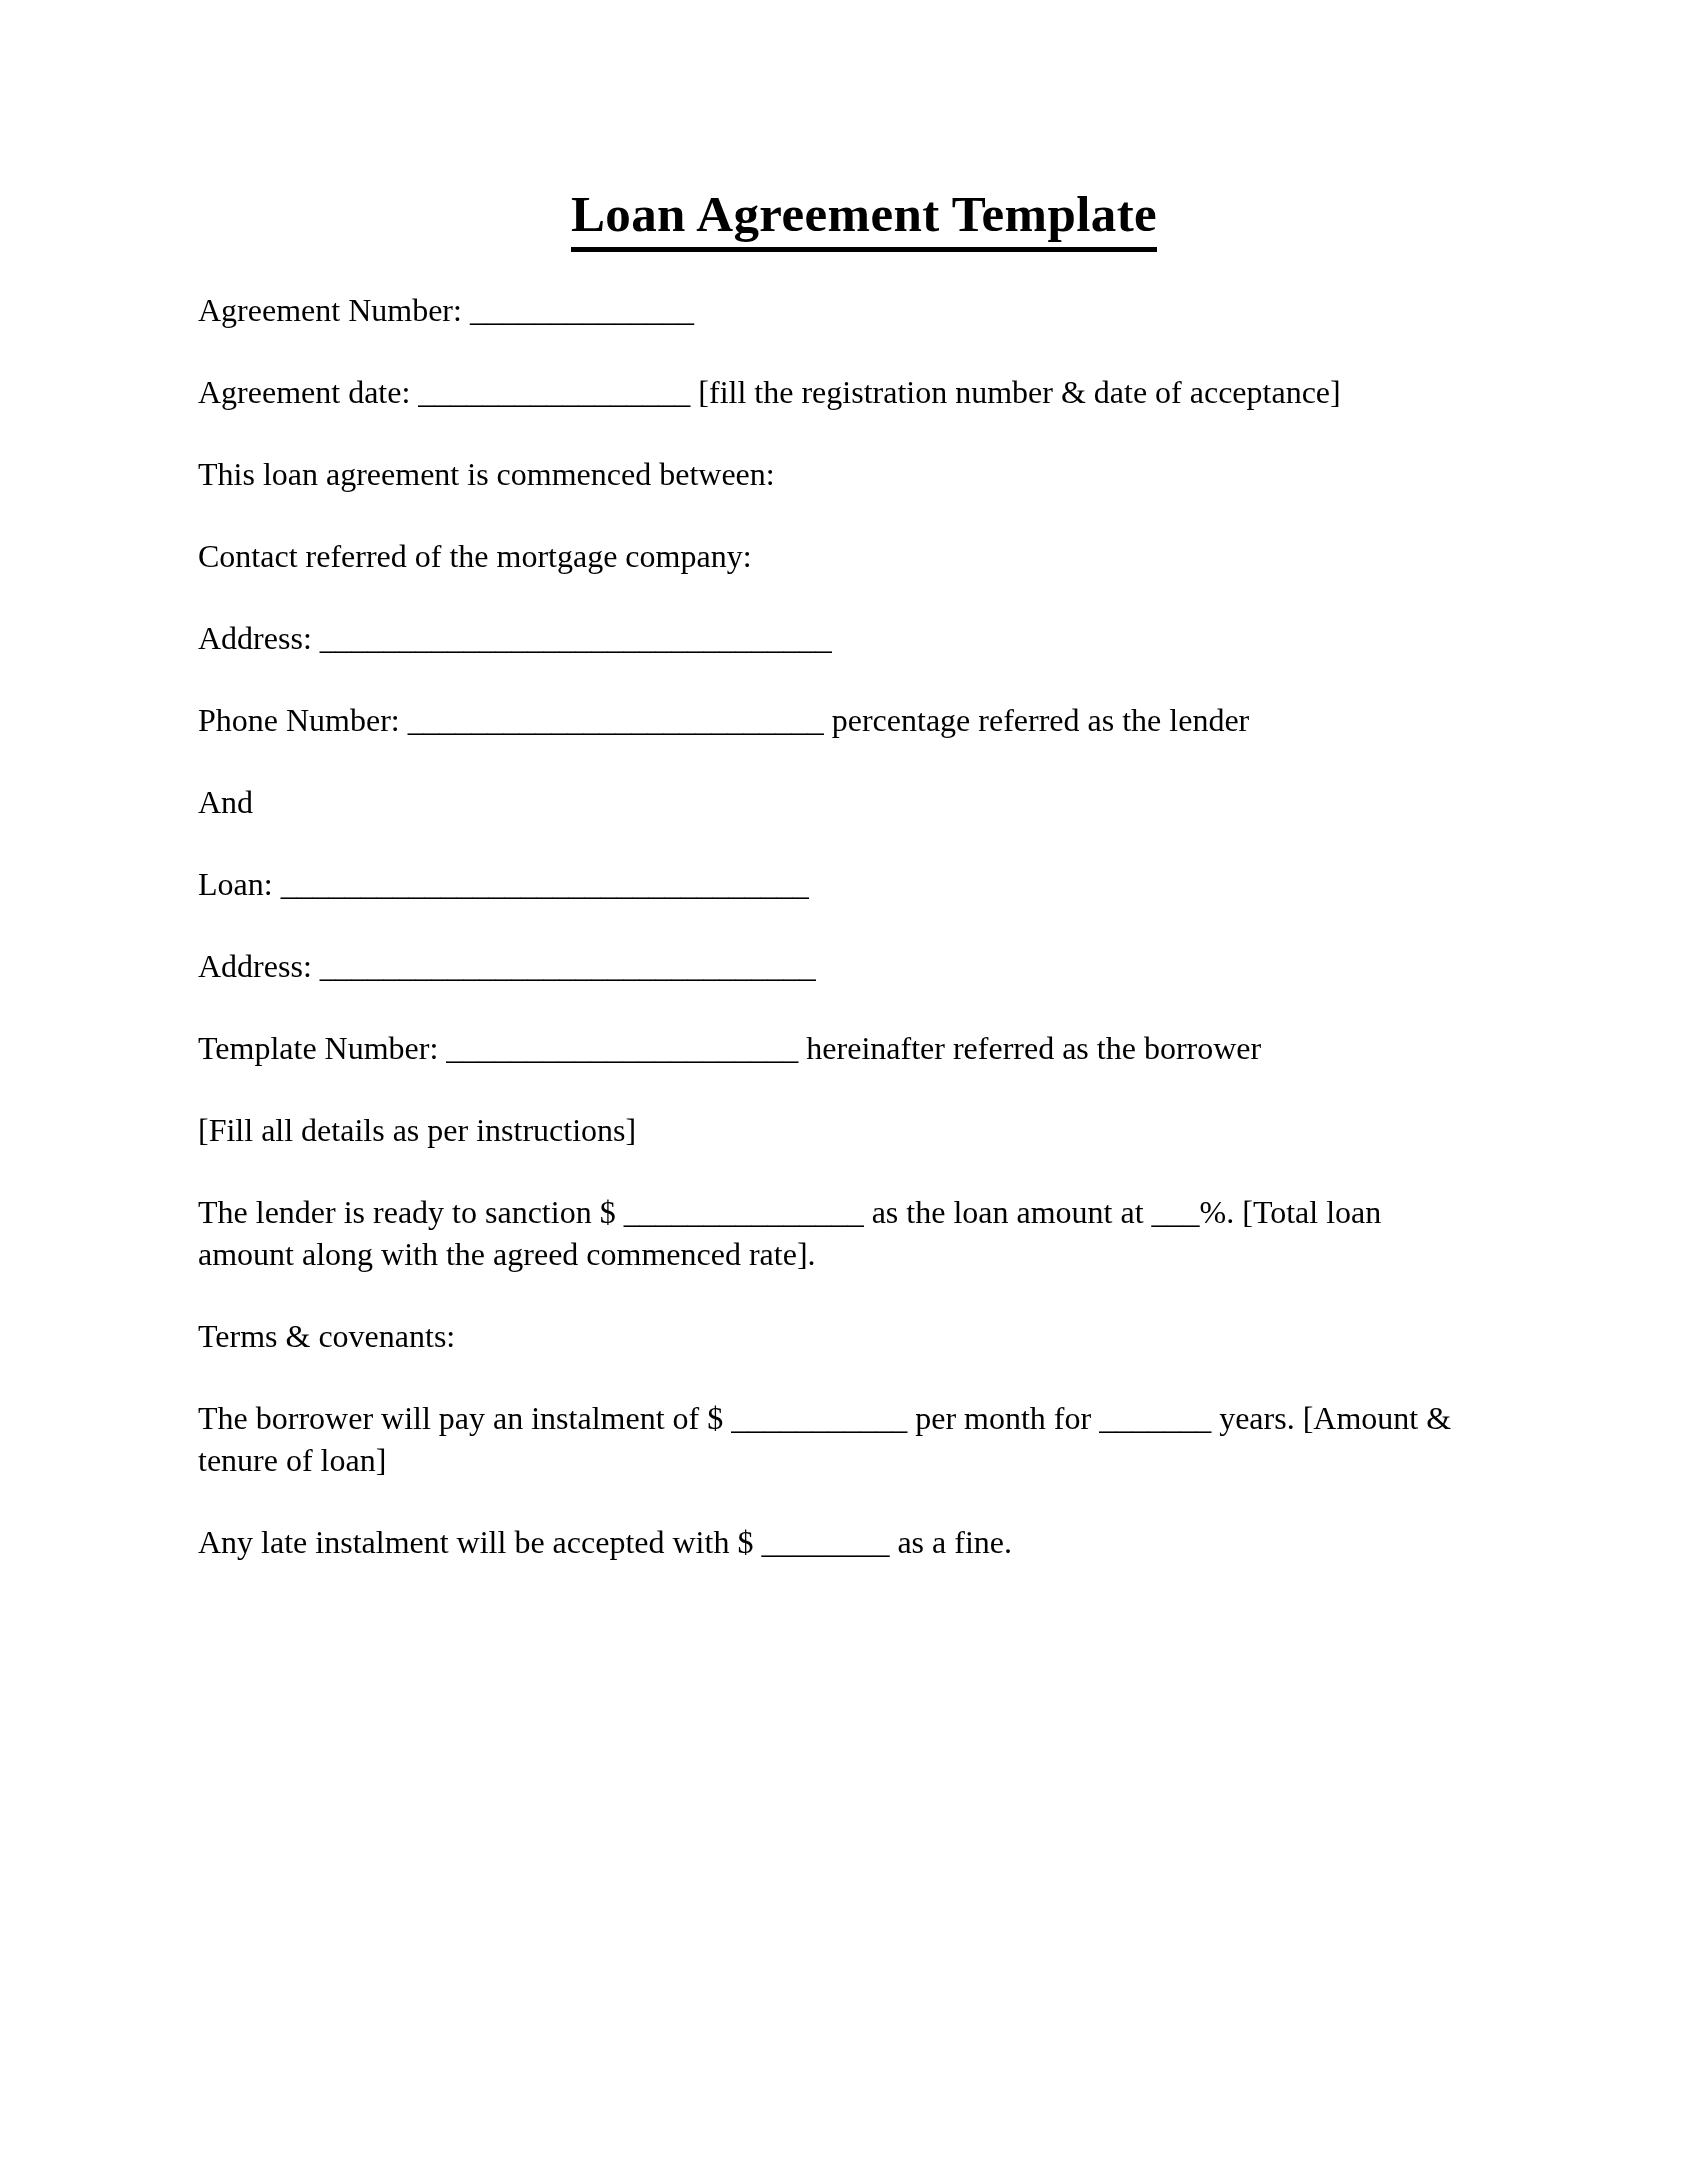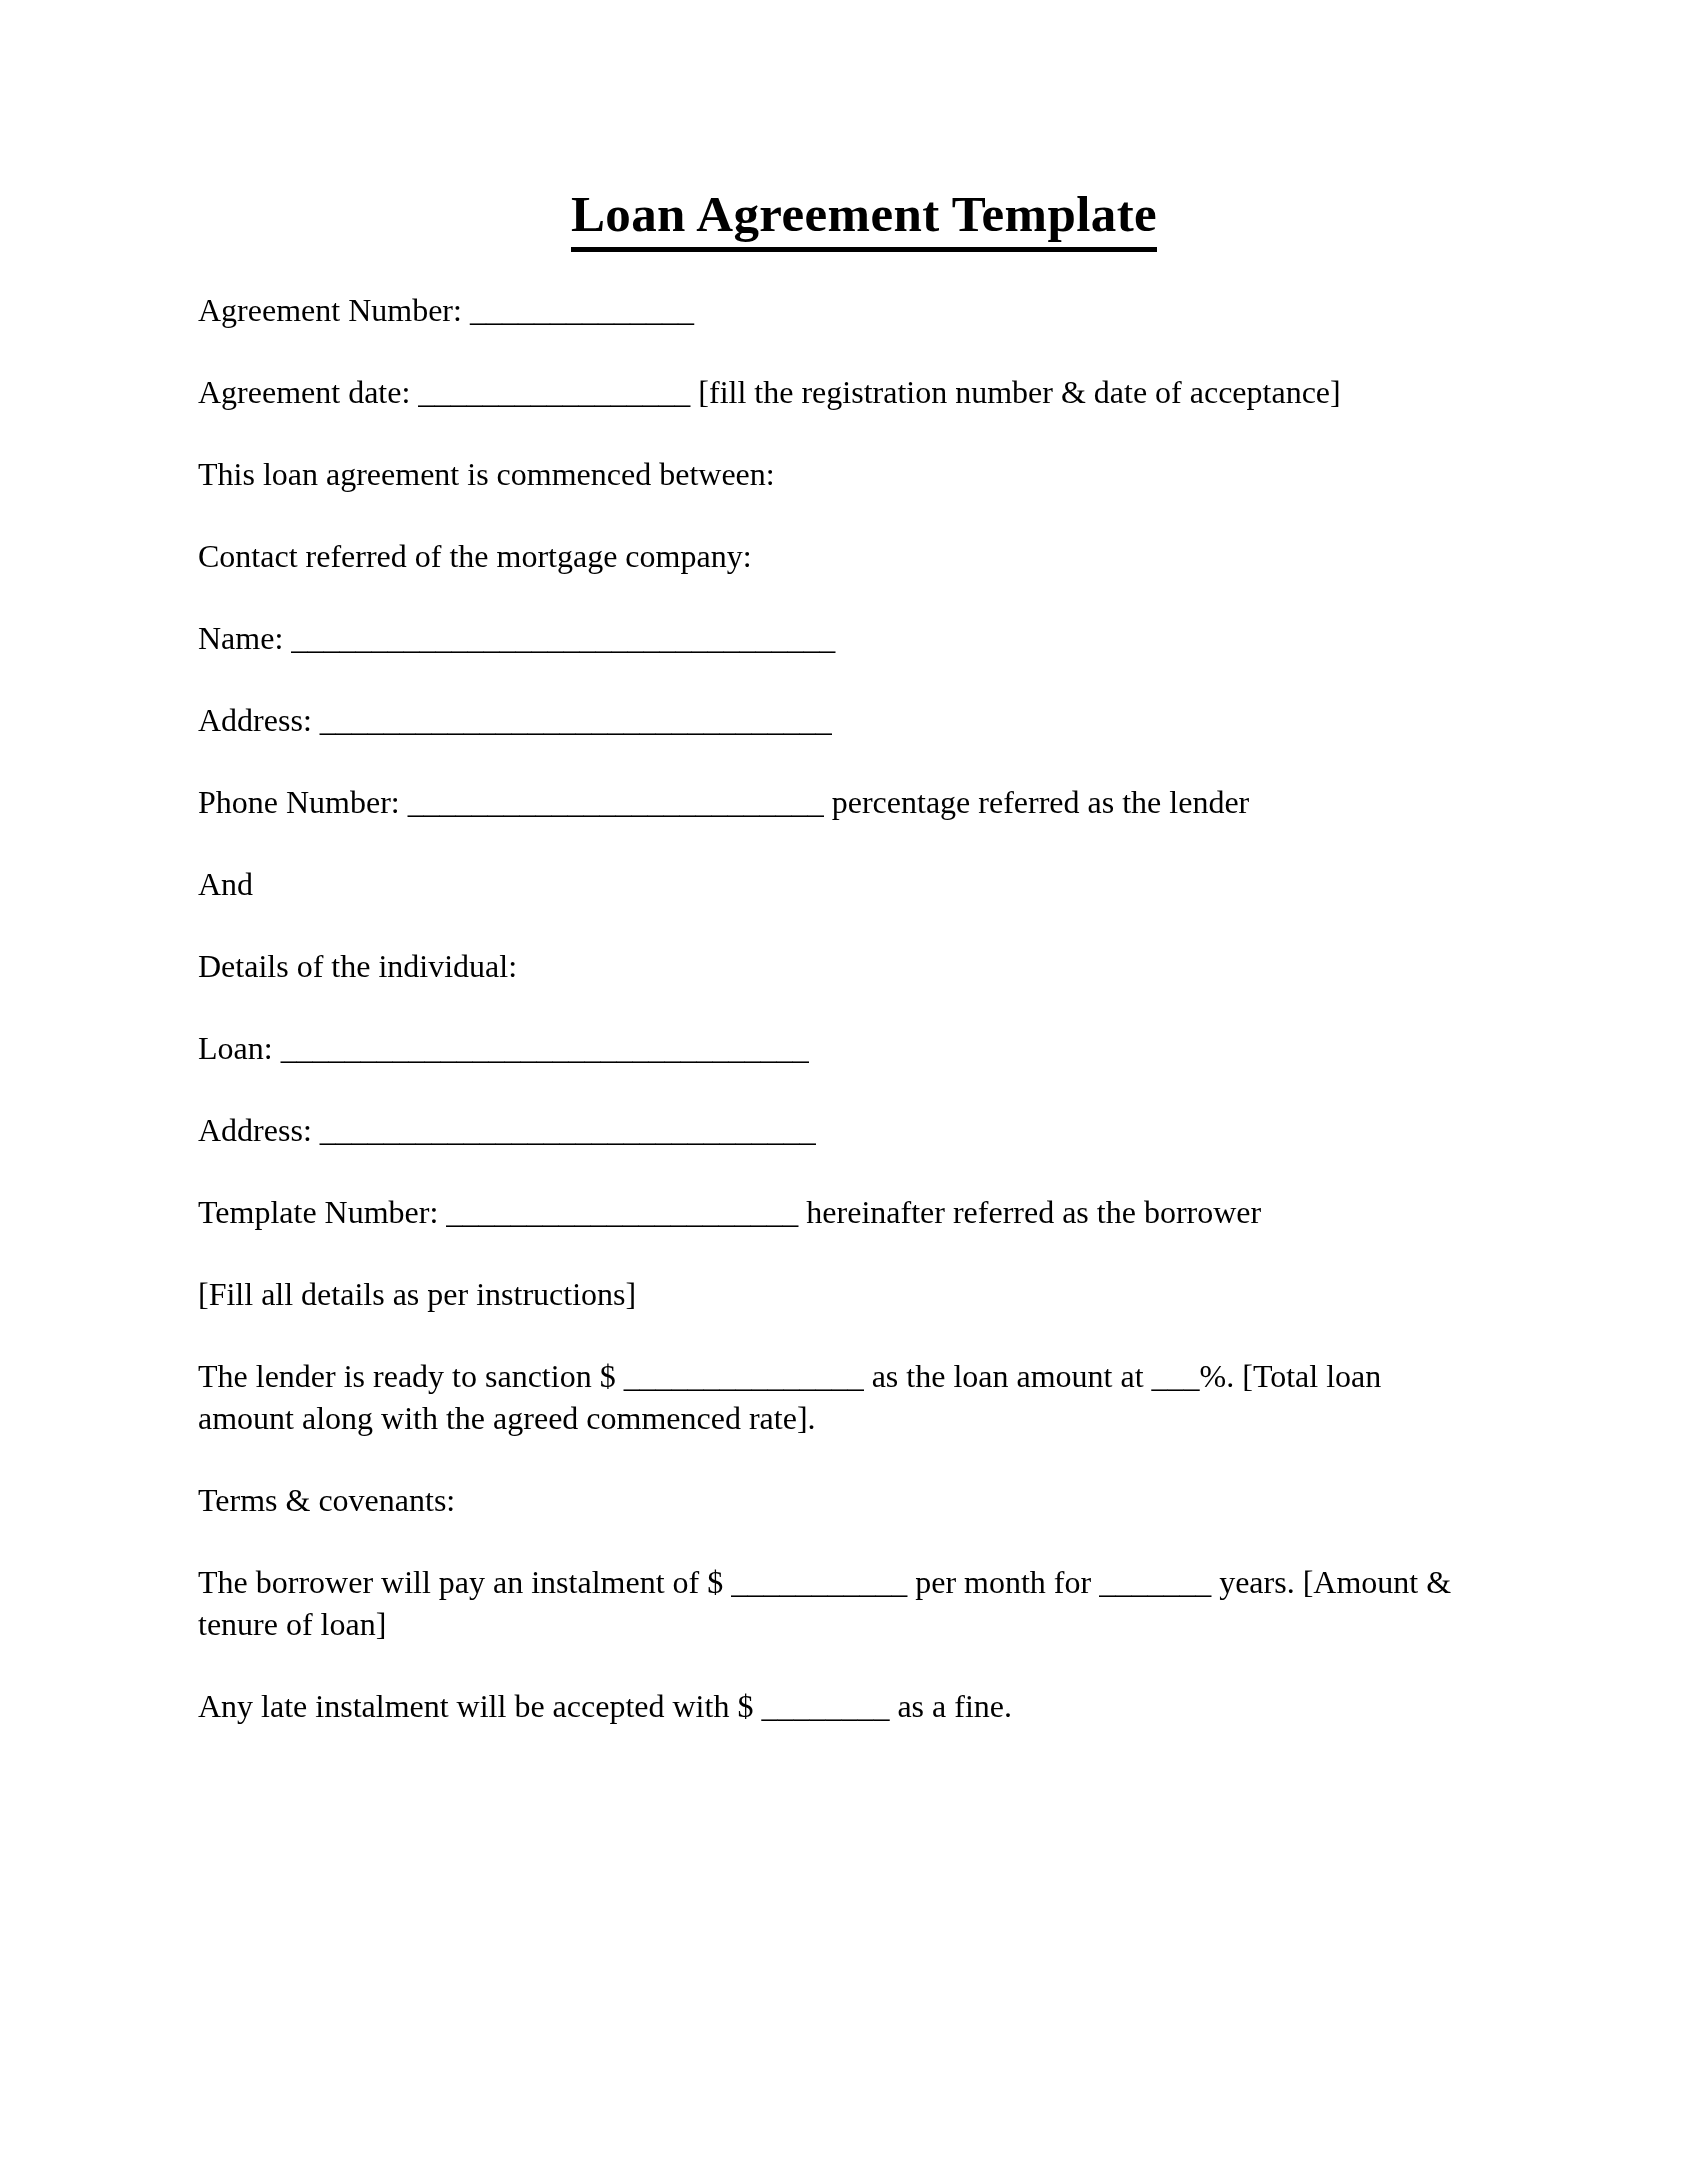--- a/index.html
+++ b/index.html
@@ -63,39 +63,33 @@
   </p>
 
   <p class="para">
     <span class="ln">This loan agreement is commenced between:</span>
   </p>
 
   <p class="para">
     <span class="ln">Contact referred of the mortgage company:</span>
   </p>
 
-  <p class="para">
-    <span class="ln">Name: __________________________________</span>
-  </p>
 
   <p class="para">
     <span class="ln">Address: ________________________________</span>
   </p>
 
   <p class="para">
     <span class="ln">Phone Number: __________________________ percentage referred as the lender</span>
   </p>
 
   <p class="para">
     <span class="ln">And</span>
   </p>
 
-  <p class="para">
-    <span class="ln">Details of the individual:</span>
-  </p>
 
   <p class="para">
     <span class="ln">Loan: _________________________________</span>
   </p>
 
   <p class="para">
     <span class="ln">Address: _______________________________</span>
   </p>
 
   <p class="para">

